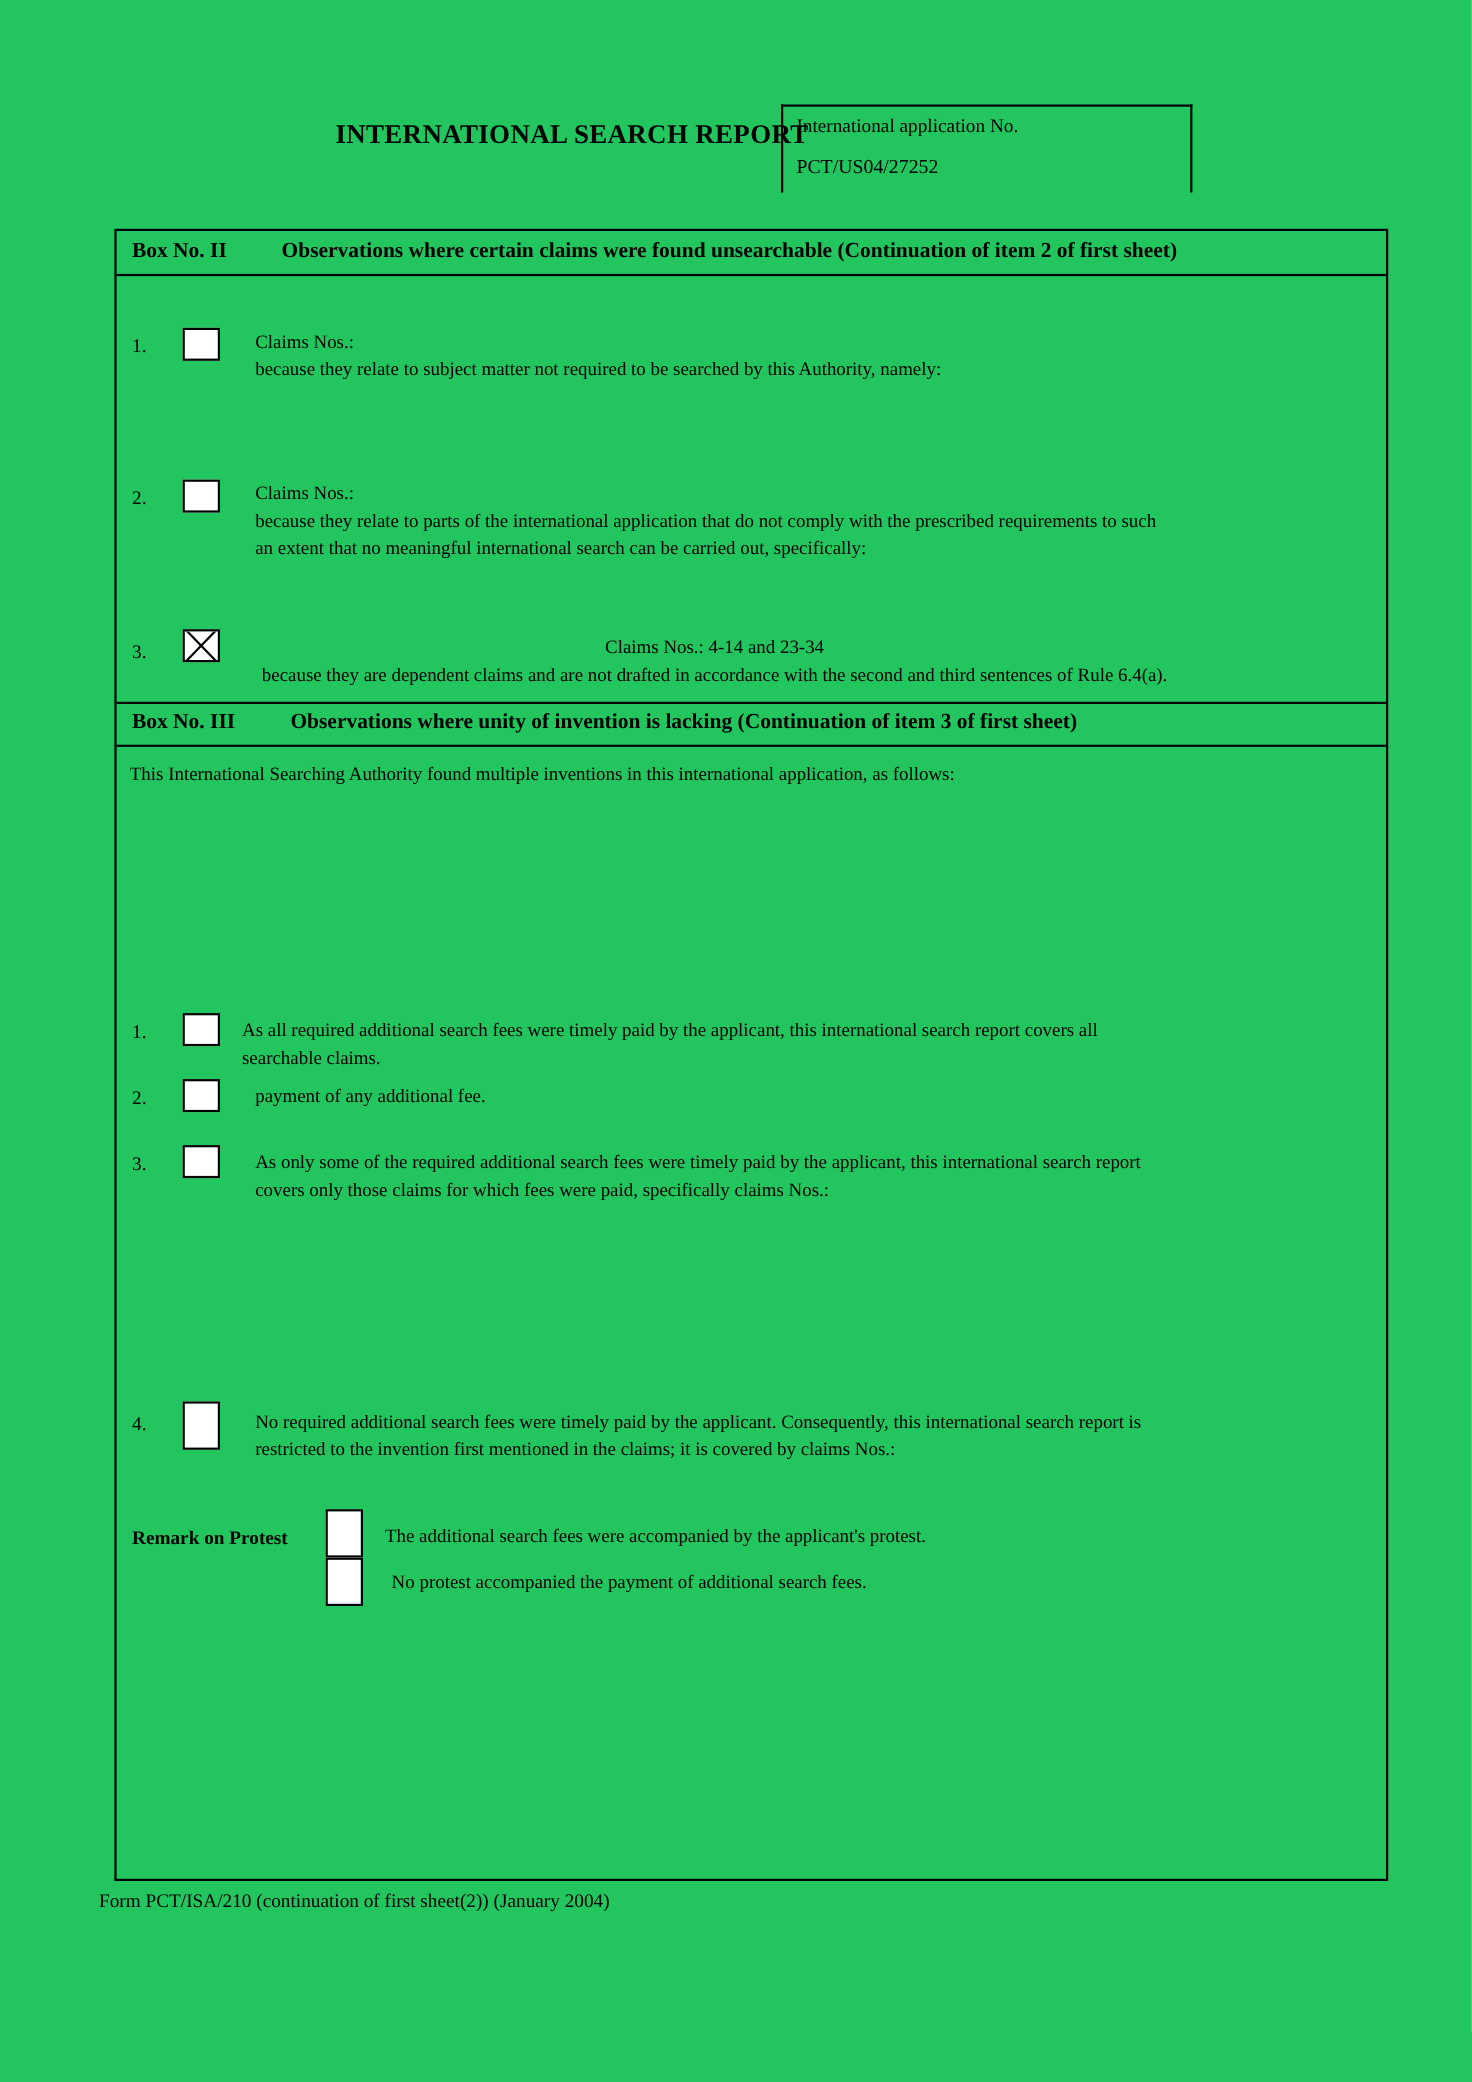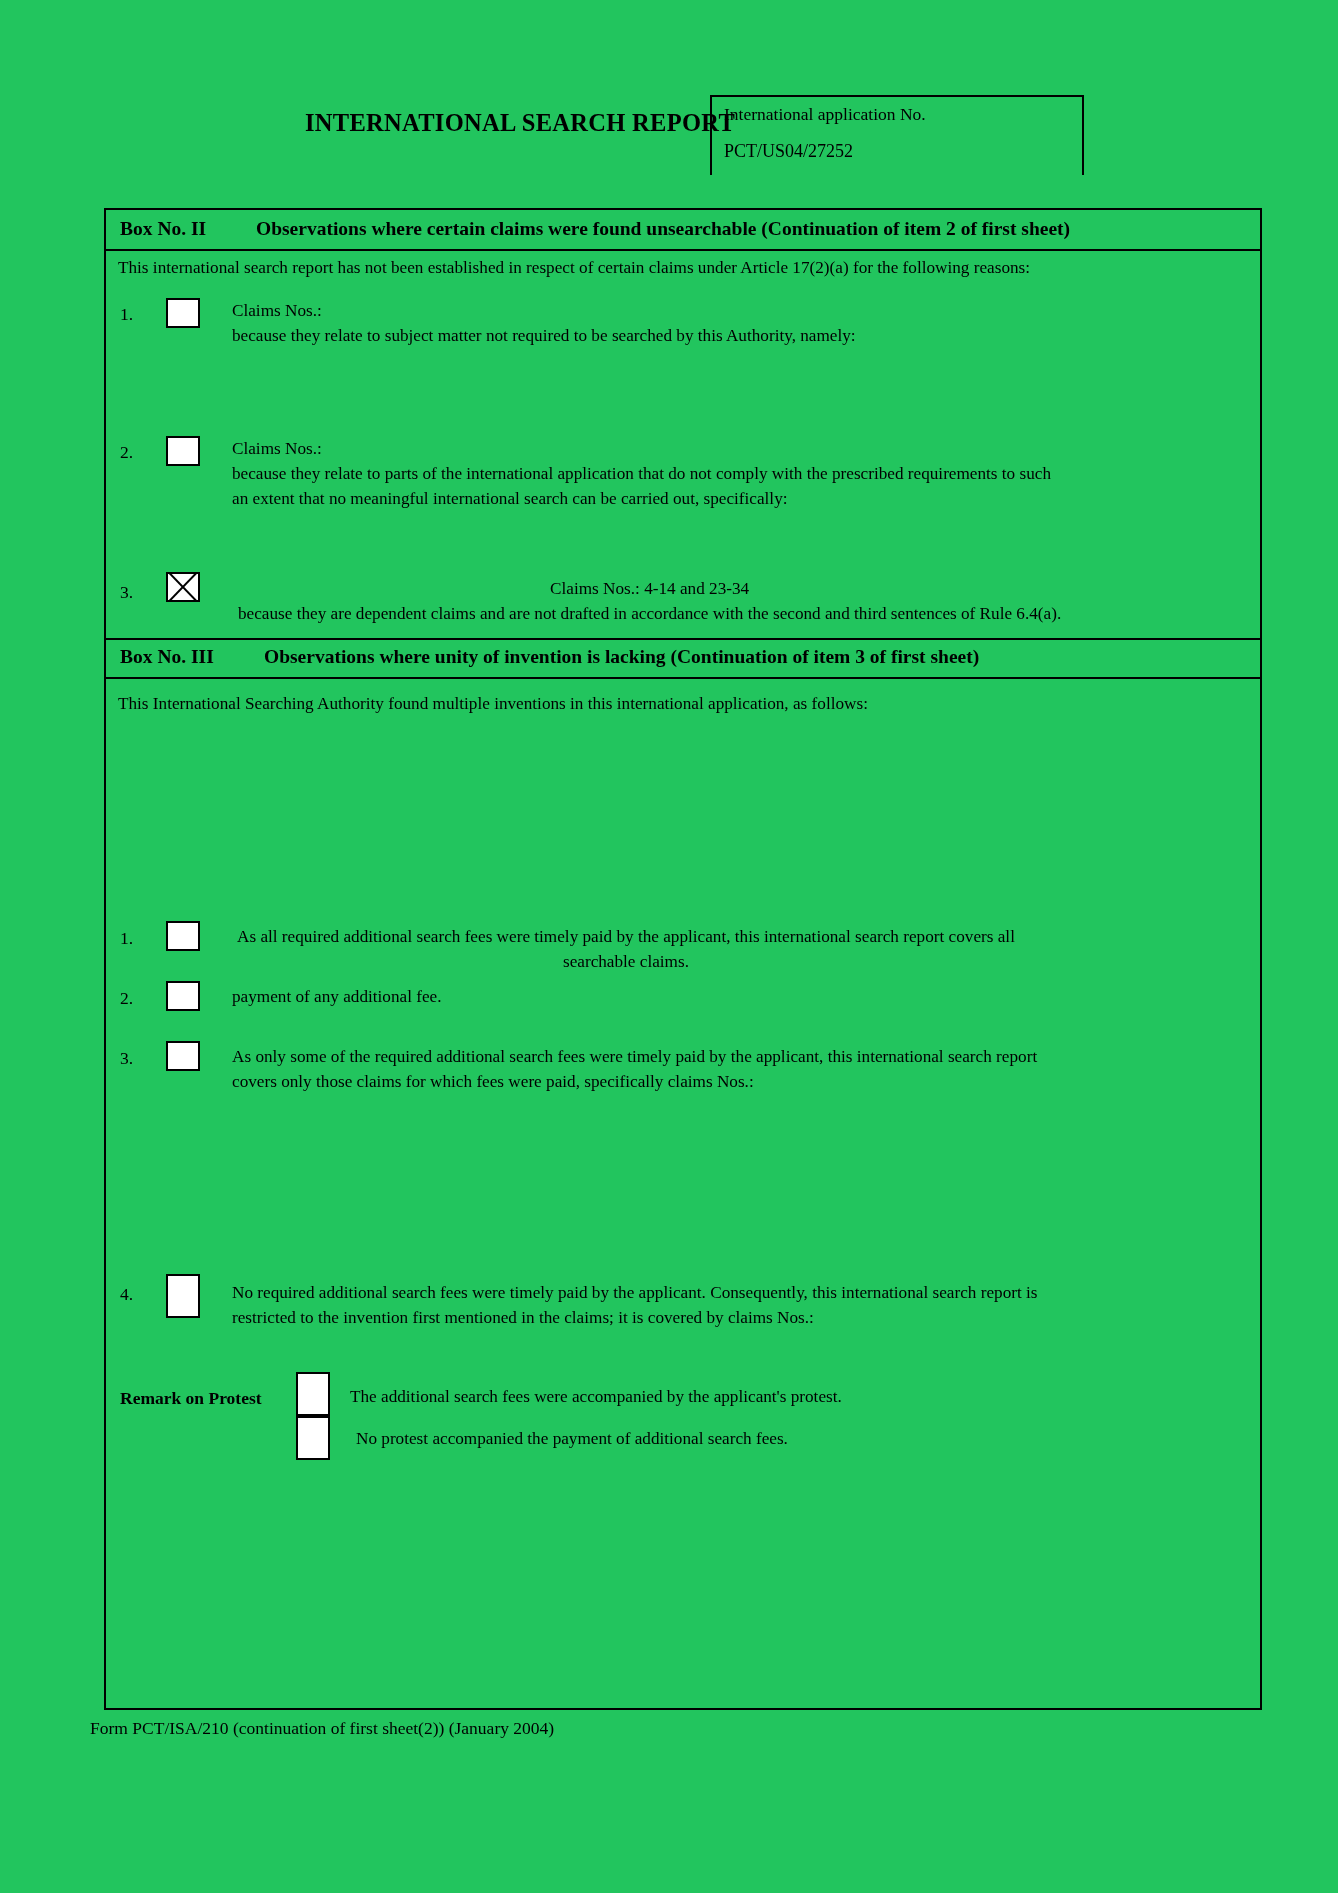--- a/index.html
+++ b/index.html
@@ -186,21 +186,20 @@
     </div>
   </div>
 
   <div class="frame">
 
     <div class="box-title-row">
       <span class="box-label">Box No. II</span>
       <span class="box-heading">Observations where certain claims were found unsearchable (Continuation of item 2 of  first sheet)</span>
     </div>
 
-    <div class="intro-line" style="top:48px;">This international search report has not been established in respect of certain claims under Article 17(2)(a) for the following reasons:</div>
 
     <div class="item" style="top:84px;">
       <span class="item-num" style="left:14px; top:10px;">1.</span>
       <span class="cbox" style="left:60px; top:4px;"></span>
       <span class="item-text" style="left:126px; top:4px;">
         <span class="ln">Claims Nos.:</span>
         <span class="ln">because they relate to subject matter not required to be searched by this Authority, namely:</span>
       </span>
     </div>
 
@@ -228,21 +227,21 @@
     <div class="box-title-row" style="position:absolute; top:428px; left:0; width:100%;">
       <span class="box-label">Box No. III</span>
       <span class="box-heading" style="left:158px;">Observations where unity of invention is lacking (Continuation of  item 3 of first sheet)</span>
     </div>
 
     <div class="intro-line" style="top:484px;">This International Searching Authority found multiple inventions in this international application, as follows:</div>
 
     <div class="item" style="top:708px;">
       <span class="item-num" style="left:14px; top:10px;">1.</span>
       <span class="cbox" style="left:60px; top:3px;"></span>
-      <span class="item-text" style="left:131px; top:6px;text-align:center;">
+      <span class="item-text" style="left:114px; top:6px;">
         <span class="ln">As all required additional search fees were timely paid by the applicant, this international search report covers all</span>
         <span class="ln">searchable claims.</span>
       </span>
     </div>
 
     <div class="item" style="top:768px;">
       <span class="item-num" style="left:14px; top:10px;">2.</span>
       <span class="cbox" style="left:60px; top:3px;"></span>
       <span class="item-text" style="left:126px; top:6px;">
         <span class="ln">payment of any additional fee.</span>

